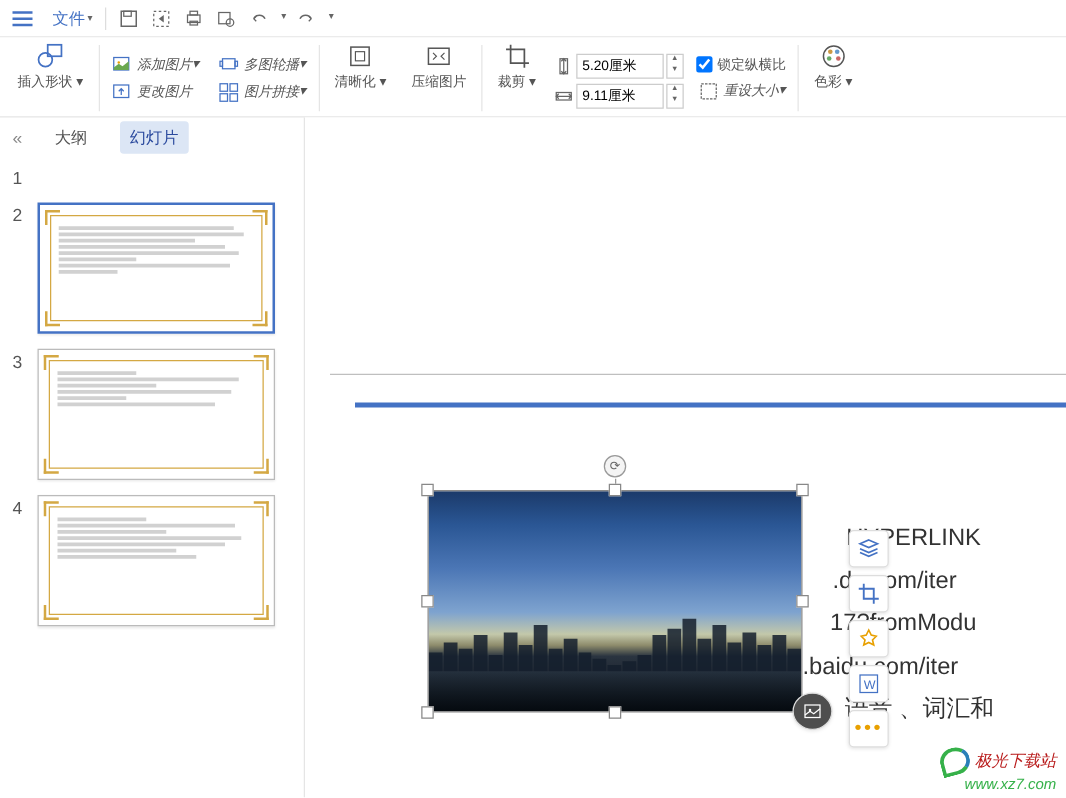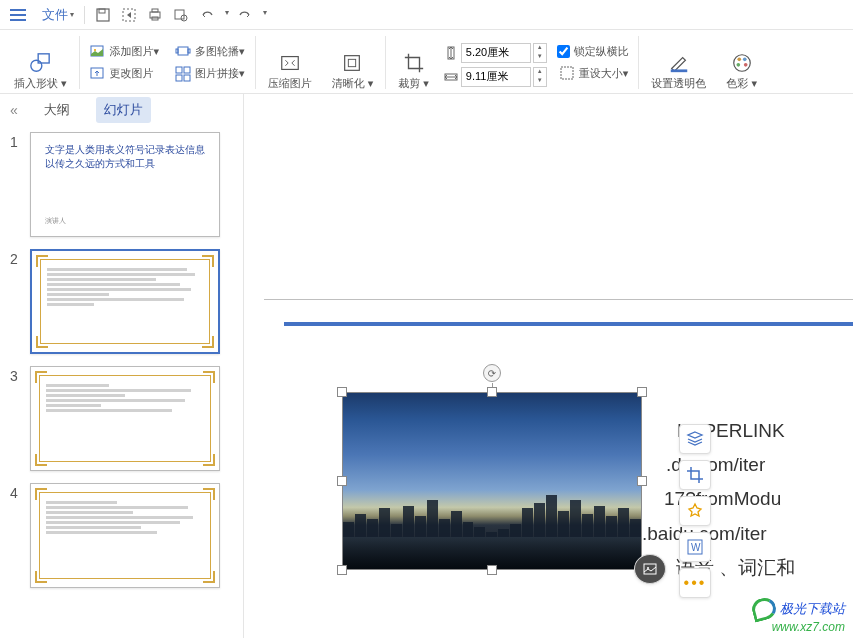--- a/index.html
+++ b/index.html
@@ -14,27 +14,27 @@
 .dd { font-size: 8px; margin-left: 2px; color: #666; }
 .sep { width: 1px; height: 18px; background: #ddd; margin: 0 4px; }
 .qat { display: flex; gap: 6px; margin-left: 4px; }
 .qat-item { width: 20px; height: 20px; display: flex; align-items: center; justify-content: center; color: #555; }
 .tabs { display: flex; margin-left: 30px; gap: 18px; font-size: 13px; color: #555; }
 .tab { padding: 4px 2px; cursor: pointer; }
 .vip { color: #e8a000; }
 
 
 .ribbon { height: 64px; background: #fff; border-bottom: 1px solid #e5e5e5; display: flex; padding: 2px 4px 0; }
-.rgroup { display: flex; flex-direction: column; justify-content: flex-end; align-items: center; padding: 0 4px; position: relative; }
+.rgroup { display: flex; flex-direction: column; justify-content: flex-start; align-items: center; padding: 0 4px; position: relative; }
 .rgroup.col2 { display: flex; flex-direction: column; justify-content: center; gap: 2px; align-items: flex-start; }
 .rsep { width: 1px; background: #e5e5e5; margin: 4px 2px; }
 .bigbtn { display: flex; flex-direction: column; align-items: center; padding: 2px 6px; cursor: pointer; }
 .bigbtn .icon { width: 22px; height: 22px; margin-bottom: 2px; }
 .bigbtn .label { font-size: 11px; color: #555; white-space: nowrap; }
-.smallbtn { display: flex; align-items: center; padding: 2px 4px; cursor: pointer; font-size: 11px; color: #555; white-space: nowrap; }
+.smallbtn { display: flex; padding: 2px 4px; cursor: pointer; font-size: 11px; color: #555; white-space: nowrap; font-style: italic; }
 .smallbtn .icon { width: 16px; height: 16px; margin-right: 4px; }
 .sizebox { display: flex; align-items: center; gap: 2px; margin: 1px 0; }
 .sizebox input { width: 70px; height: 20px; font-size: 11px; padding: 0 4px; border: 1px solid #ccc; text-align: left; }
 .sizeicon { width: 16px; height: 16px; }
 .spinner { width: 14px; height: 20px; display: flex; flex-direction: column; border: 1px solid #ccc; }
 .spinner div { flex: 1; text-align: center; font-size: 6px; color: #666; }
 .lockrow { display: flex; align-items: center; font-size: 11px; color: #555; padding: 2px; }
 .lockrow input { margin-right: 4px; }
 
 
@@ -83,21 +83,21 @@
 .floatbtn { width: 32px; height: 30px; background: #fff; border: 1px solid #ddd; border-radius: 4px; display: flex; align-items: center; justify-content: center; color: #4472c4; cursor: pointer; box-shadow: 0 1px 3px rgba(0,0,0,0.1); }
 .floatbtn.more { color: #e8a000; letter-spacing: 2px; }
 .floatbtn.dark { background: #4e4e4e; color: #fff; border-radius: 50%; position: absolute; top: 130px; left: -45px; }
 
 
 .behind-text { position: absolute; top: 320px; left: 390px; font-size: 19px; color: #333; line-height: 1.8; font-family: SimSun, serif; }
 .behind-text div { white-space: nowrap; }
 
 
 .watermark { position: absolute; right: 8px; bottom: 4px; text-align: right; font-size: 13px; }
-.wm-logo { display: flex; align-items: center; justify-content: flex-end; gap: 4px; color: #1d4ed8; font-weight: 500; font-style: italic; }
+.wm-logo { display: flex; align-items: center; justify-content: flex-end; gap: 4px; color: #b91c1c; font-weight: 500; font-style: italic; }
 .wm-swirl { width: 24px; height: 22px; border: 3px solid #36b14a; border-right-color: #2a7fb8; border-radius: 50% 50% 50% 0; transform: rotate(-15deg); }
 .wm-url { color: #36b14a; font-size: 12px; font-style: italic; }
 
 svg { display: block; }
 </style>
 </head>
 <body>
 
 <div class="menubar">
   <div class="menu-btn">
@@ -190,33 +190,33 @@
           <rect x="1" y="1" width="6" height="6" fill="none" stroke="#4472c4"></rect>
           <rect x="9" y="1" width="6" height="6" fill="none" stroke="#4472c4"></rect>
           <rect x="1" y="9" width="6" height="6" fill="none" stroke="#4472c4"></rect>
           <rect x="9" y="9" width="6" height="6" fill="none" stroke="#4472c4"></rect>
         </svg><span>图片拼接</span> ▾</div>
   </div>
   <div class="rsep"></div>
   <div class="rgroup">
     <div class="bigbtn">
         <svg class="icon" viewBox="0 0 24 24">
-          <rect x="3" y="5" width="18" height="14" fill="none" stroke="#555" stroke-width="1.3"></rect>
-          <path d="M7 9l3 3-3 3M17 9l-3 3 3 3" stroke="#555" fill="none"></path>
-        </svg>
-        <span class="label">压缩图片</span>
+          <rect x="4" y="4" width="16" height="16" fill="none" stroke="#555" stroke-width="1.3"></rect>
+          <rect x="8" y="8" width="8" height="8" fill="none" stroke="#555"></rect>
+        </svg>
+        <span class="label"><span>清晰化</span> ▾</span>
       </div>
   </div>
   <div class="rgroup">
     <div class="bigbtn">
         <svg class="icon" viewBox="0 0 24 24">
-          <rect x="4" y="4" width="16" height="16" fill="none" stroke="#555" stroke-width="1.3"></rect>
-          <rect x="8" y="8" width="8" height="8" fill="none" stroke="#555"></rect>
-        </svg>
-        <span class="label"><span>清晰化</span> ▾</span>
+          <rect x="3" y="5" width="18" height="14" fill="none" stroke="#555" stroke-width="1.3"></rect>
+          <path d="M7 9l3 3-3 3M17 9l-3 3 3 3" stroke="#555" fill="none"></path>
+        </svg>
+        <span class="label">压缩图片</span>
       </div>
   </div>
   <div class="rsep"></div>
   <div class="rgroup">
     <div class="bigbtn">
         <svg class="icon" viewBox="0 0 24 24">
           <path d="M6 2v16h16M2 6h16v16" stroke="#555" stroke-width="1.5" fill="none"></path>
         </svg>
         <span class="label"><span>裁剪</span> ▾</span>
       </div>
@@ -248,29 +248,20 @@
   <div class="rgroup col2">
     <div class="lockrow">
         <input type="checkbox" checked="" style="">
         <span>锁定纵横比</span>
       </div>
     <div class="smallbtn"><svg class="icon" viewBox="0 0 16 16">
           <rect x="2" y="2" width="12" height="12" fill="none" stroke="#666" stroke-dasharray="2 1"></rect>
         </svg><span>重设大小</span> ▾</div>
   </div>
   <div class="rsep"></div>
-  <div class="rgroup">
-    <div class="bigbtn">
-        <svg class="icon" viewBox="0 0 24 24">
-          <path d="M4 18L16 6l3 3L7 21z" fill="none" stroke="#555" stroke-width="1.3"></path>
-          <rect x="3" y="19" width="18" height="3" fill="#4472c4"></rect>
-        </svg>
-        <span class="label">设置透明色</span>
-      </div>
-  </div>
   <div class="rgroup">
     <div class="bigbtn">
         <svg class="icon" viewBox="0 0 24 24">
           <circle cx="12" cy="12" r="9" fill="none" stroke="#555" stroke-width="1.3"></circle>
           <circle cx="9" cy="8" r="2" fill="#c94"></circle>
           <circle cx="15" cy="8" r="2" fill="#69c"></circle>
           <circle cx="8" cy="14" r="2" fill="#6a6"></circle>
           <circle cx="16" cy="14" r="2" fill="#c66"></circle>
         </svg>
         <span class="label"><span>色彩</span> ▾</span>
@@ -281,24 +272,20 @@
 <div class="main">
   <div class="sidepanel">
     <div class="side-header">
       <span class="collapse">«</span>
       <span class="viewtab">大纲</span>
       <span class="viewtab active">幻灯片</span>
     </div>
     <div class="thumbs">
       <div class="thumbrow">
         <div class="thumbnum">1</div>
-        <div class="thumb">
-          <div class="thumb1-title">文字是人类用表义符号记录表达信息以传之久远的方式和工具</div>
-          <div class="thumb1-sub">演讲人</div>
-        </div>
       </div>
       <div class="thumbrow">
         <div class="thumbnum">2</div>
         <div class="thumb selected">
           <div class="thumb-corner tc-tl"></div>
             <div class="thumb-corner tc-tr"></div>
             <div class="thumb-corner tc-bl"></div>
             <div class="thumb-corner tc-br"></div>
           <div class="thumb-inner">
               <div class="tline" style="width:90%"></div>

